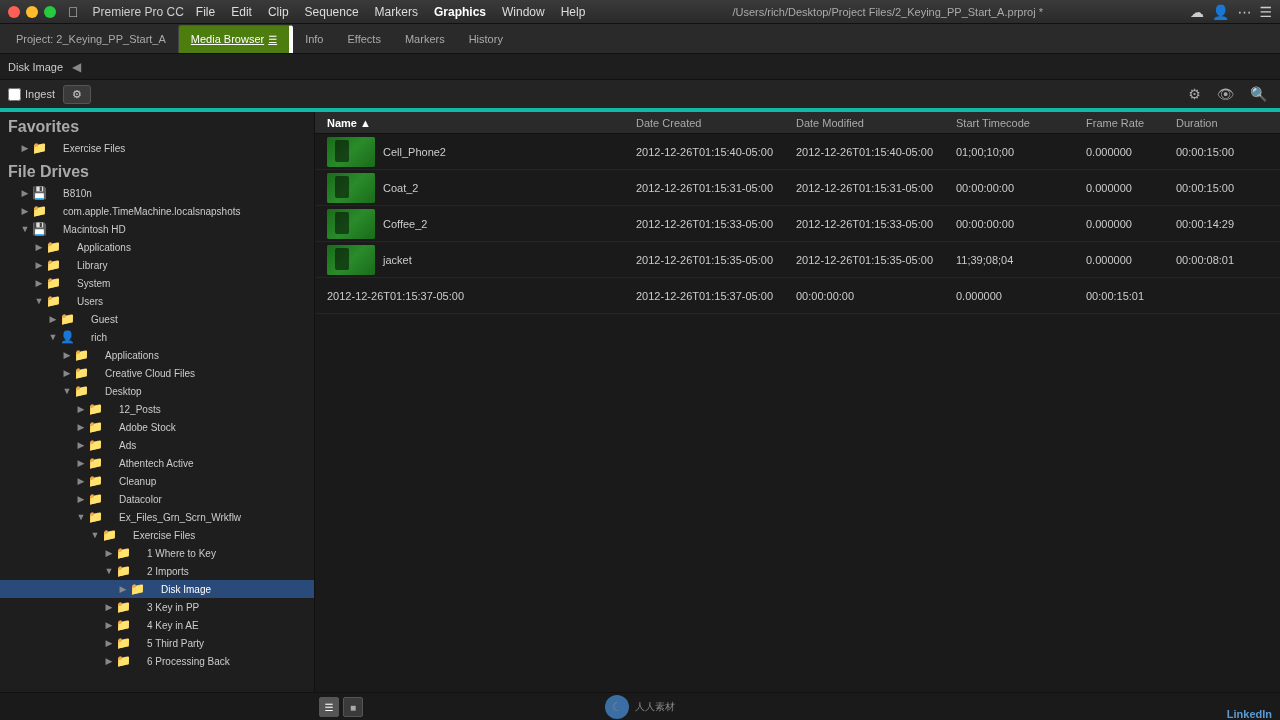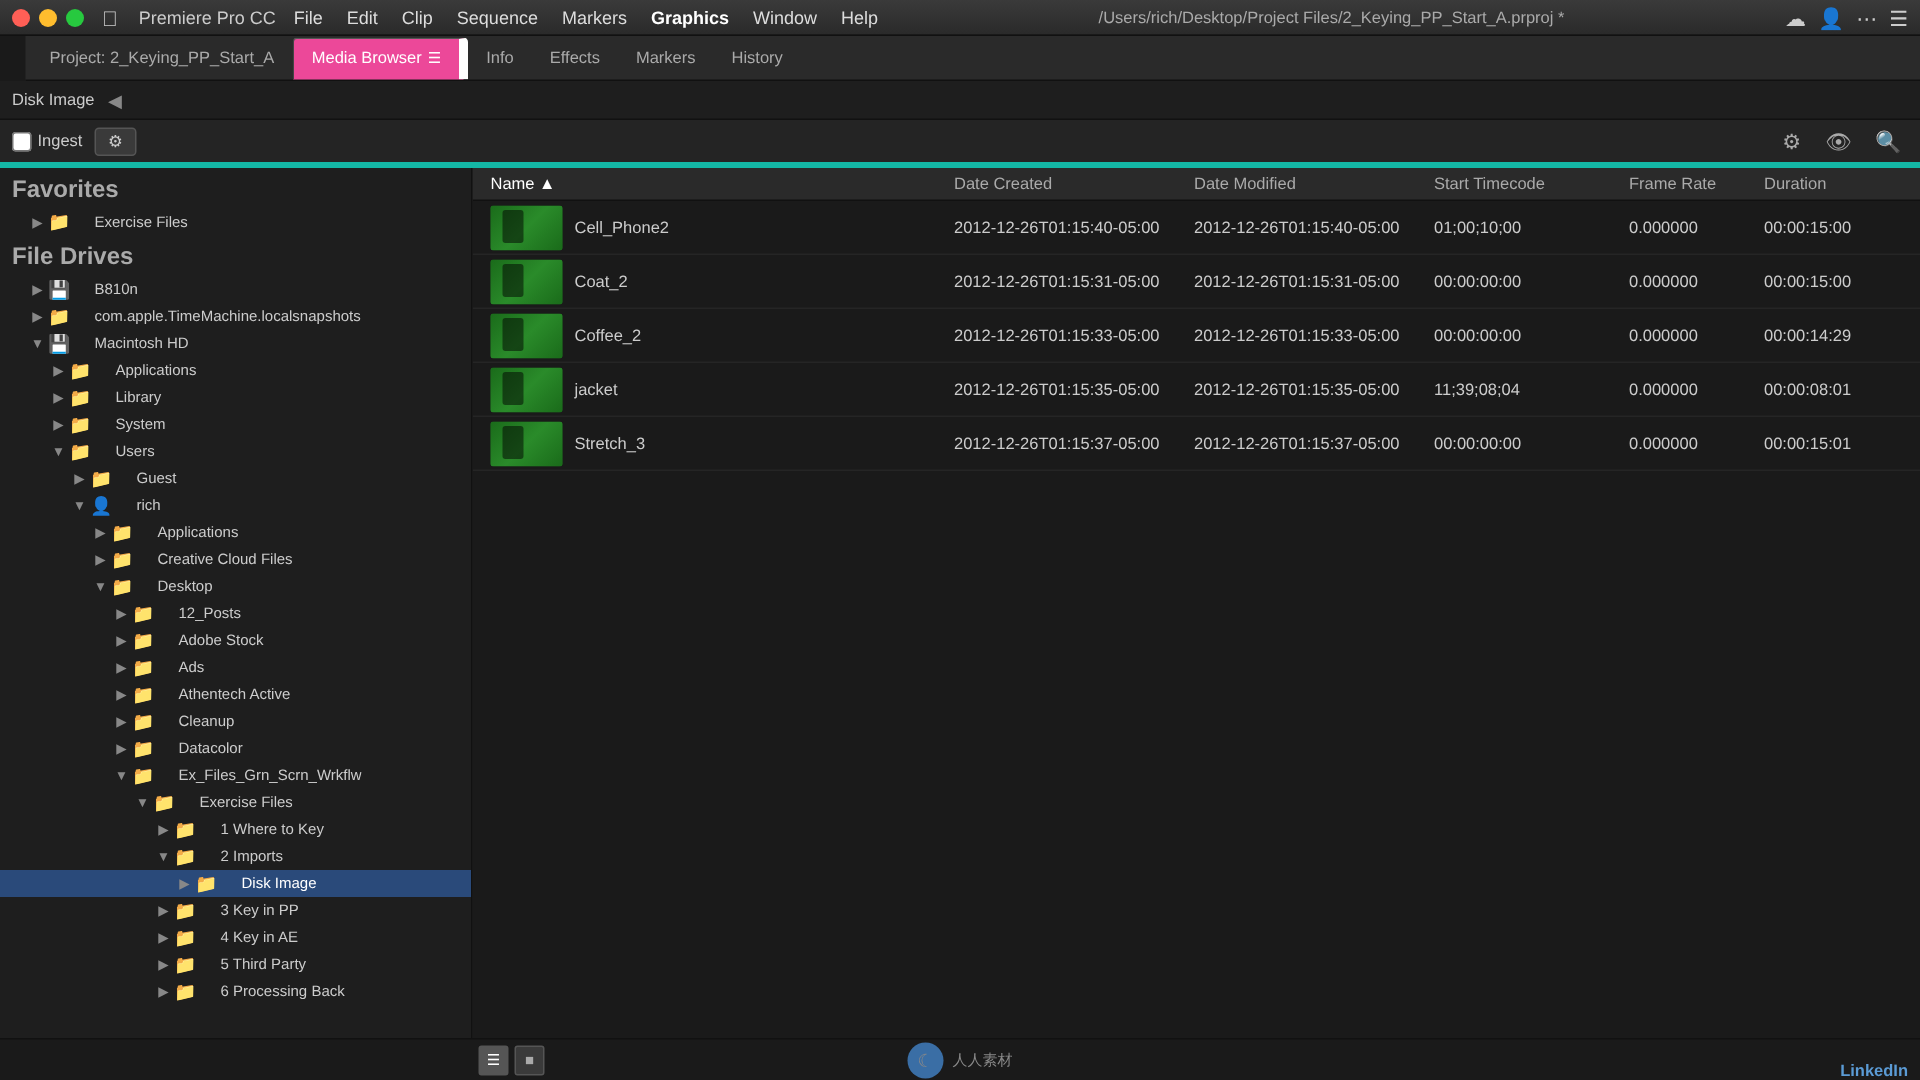--- a/index.html
+++ b/index.html
@@ -67,39 +67,39 @@
     .titlebar-icon { font-size: 14px; cursor: pointer; }
 
     
     #tabbar {
       background: #2a2a2a;
       height: 30px;
       display: flex;
       align-items: center;
       border-bottom: 1px solid #111;
       padding: 0 4px;
-      margin-left: 17px;
     }
     .tab {
       height: 28px;
       display: flex;
       align-items: center;
       padding: 0 12px;
       font-size: 11px;
       color: #aaa;
       cursor: pointer;
       border-radius: 3px 3px 0 0;
       position: relative;
     }
     .tab.active {
-      background: #ec4899;
+      background: #4d7c0f;
       color: #fff;
       border-top: 1px solid #555;
       border-left: 1px solid #444;
-      border-right: 6px solid #ffffff;
+      border-right: 4px solid #ffffff;
+      text-decoration: underline;
     }
     .tab-icon { margin-left: 4px; font-size: 10px; }
 
     
     #toolbar {
       background: #242424;
       height: 32px;
       display: flex;
       align-items: center;
       padding: 0 8px;
@@ -217,21 +217,21 @@
     }
     .th {
       font-size: 11px;
       color: #aaa;
       white-space: nowrap;
       overflow: hidden;
       text-overflow: ellipsis;
       padding: 0 4px;
       cursor: pointer;
     }
-    .th.sorted { color: #fff; }
+    .th.sorted { color: #fff; font-weight: bold; }
 
     
     .table-body {
       flex: 1;
       overflow-y: auto;
     }
     .table-row {
       display: grid;
       grid-template-columns: 1fr 160px 160px 130px 90px 100px;
       border-bottom: 1px solid #252525;
@@ -658,26 +658,20 @@
           <span>jacket</span>
         </div>
         <div class="td">2012-12-26T01:15:35-05:00</div>
         <div class="td">2012-12-26T01:15:35-05:00</div>
         <div class="td">11;39;08;04</div>
         <div class="td">0.000000</div>
         <div class="td">00:00:08:01</div>
       </div>
 
       <div class="table-row">
-        <div class="td td-name">
-          <div class="thumb">
-            <div class="thumb-figure"></div>
-          </div>
-          <span>Stretch_3</span>
-        </div>
         <div class="td">2012-12-26T01:15:37-05:00</div>
         <div class="td">2012-12-26T01:15:37-05:00</div>
         <div class="td">00:00:00:00</div>
         <div class="td">0.000000</div>
         <div class="td">00:00:15:01</div>
       </div>
 
     </div>
   </div>
 </div>

